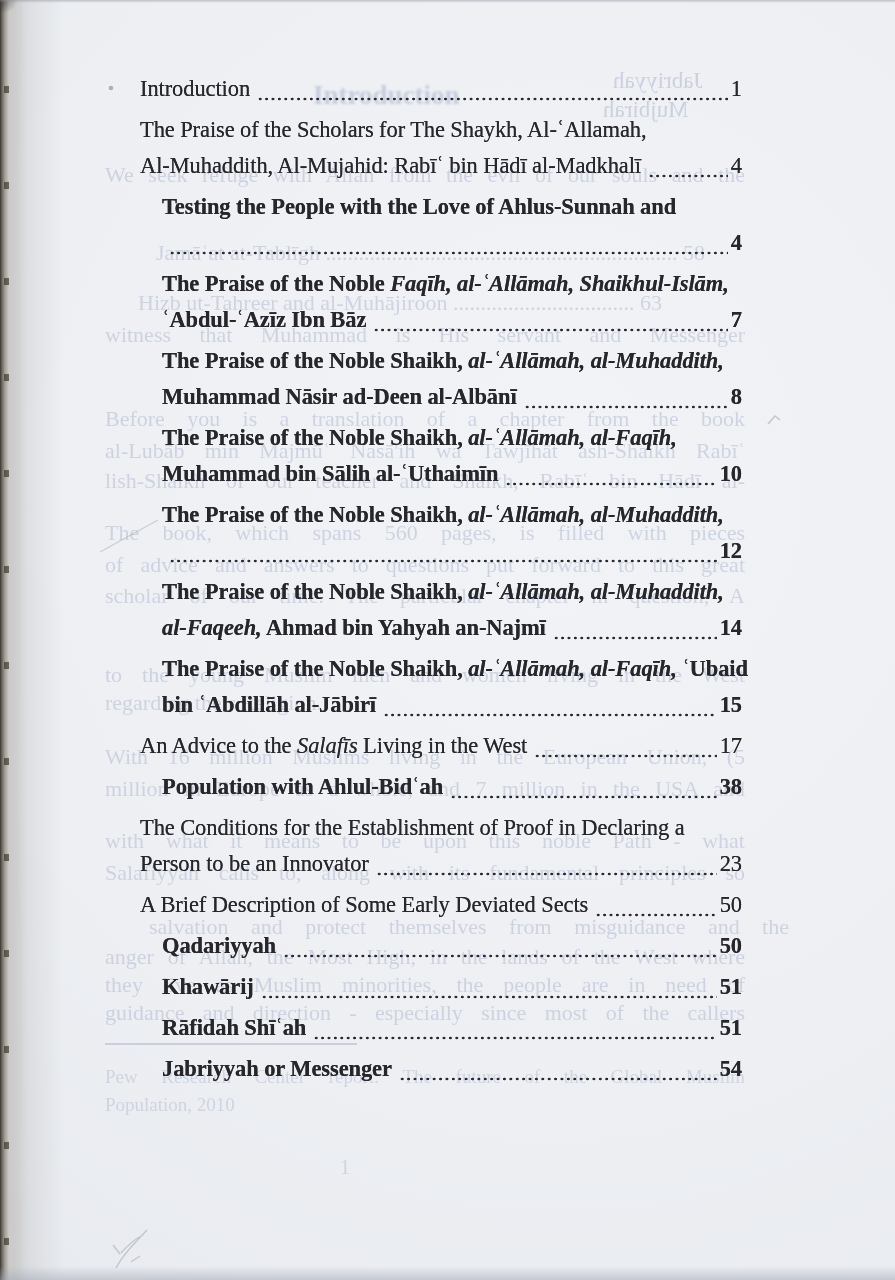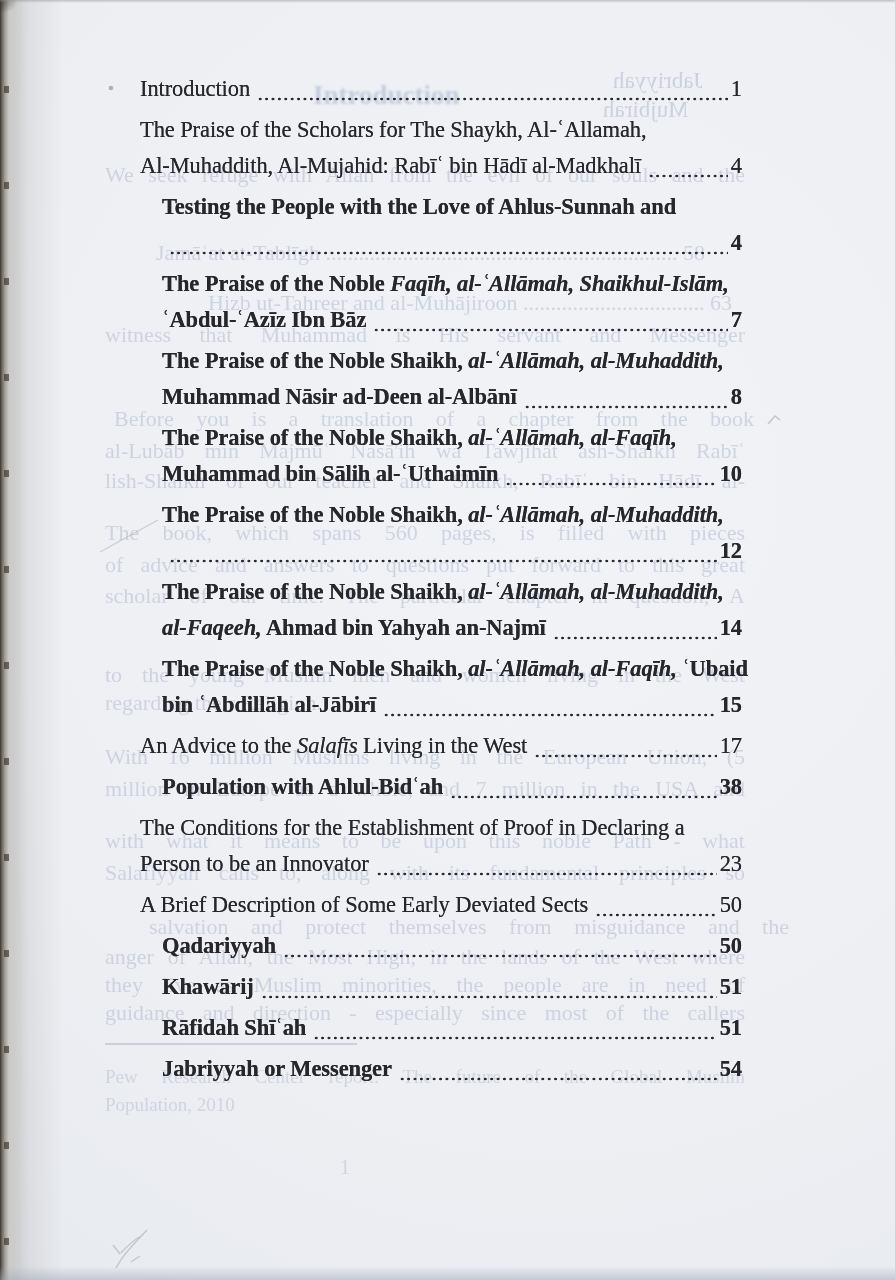--- a/index.html
+++ b/index.html
@@ -73,23 +73,23 @@
   .marks{position:absolute;inset:0;z-index:3;pointer-events:none;}
 </style>
 </head>
 <body>
 
 <div class="scan">
 
   <div class="ghost-layer">
       <div class="ghost-line" style="top: 160px;">We seek refuge with Allah from the evil of our souls and the</div>
       <div class="ghost-line nj" style="top: 238px; left: 156px;">Jamāʿat at-Tablīgh ................................................................ 58</div>
-      <div class="ghost-line nj" style="top: 288px; left: 150px; text-align: center;">Hizb ut-Tahreer and al-Muhājiroon ................................. 63</div>
+      <div class="ghost-line nj" style="top: 288px; left: 138px;">Hizb ut-Tahreer and al-Muhājiroon ................................. 63</div>
       <div class="ghost-line" style="top: 320px;">witness that Muhammad is His servant and Messenger</div>
-      <div class="ghost-line" style="top: 404px; margin-left: 9px;">Before you is a translation of a chapter from the book</div>
+      <div class="ghost-line" style="top: 404px;">Before you is a translation of a chapter from the book</div>
       <div class="ghost-line" style="top: 436px;">al-Lubāb min Majmūʿ Nasā'ih wa Tawjīhāt ash-Shaikh Rabīʿ</div>
       <div class="ghost-line" style="top: 466px;">lish-Shaikh of our teacher and Shaikh, Rabīʿ bin Hādī al-</div>
       <div class="ghost-line" style="top: 518px;">The book, which spans 560 pages, is filled with pieces</div>
       <div class="ghost-line" style="top: 581px;">scholar of our time. The particular chapter in question, A</div>
       <div class="ghost-line" style="top: 550px;">of advice and answers to questions put forward to this great</div>
       <div class="ghost-line" style="top: 660px;">to the young Muslim men and women living in the West</div>
       <div class="ghost-line nj" style="top: 688px;">regarding their Religion.</div>
       <div class="ghost-line" style="top: 742px;">With 16 million Muslims living in the European Union, (5</div>
       <div class="ghost-line" style="top: 774px;">million in Europe as a whole, and 7 million in the USA and</div>
       <div class="ghost-line" style="top: 826px;">with what it means to be upon this noble Path - what</div>

